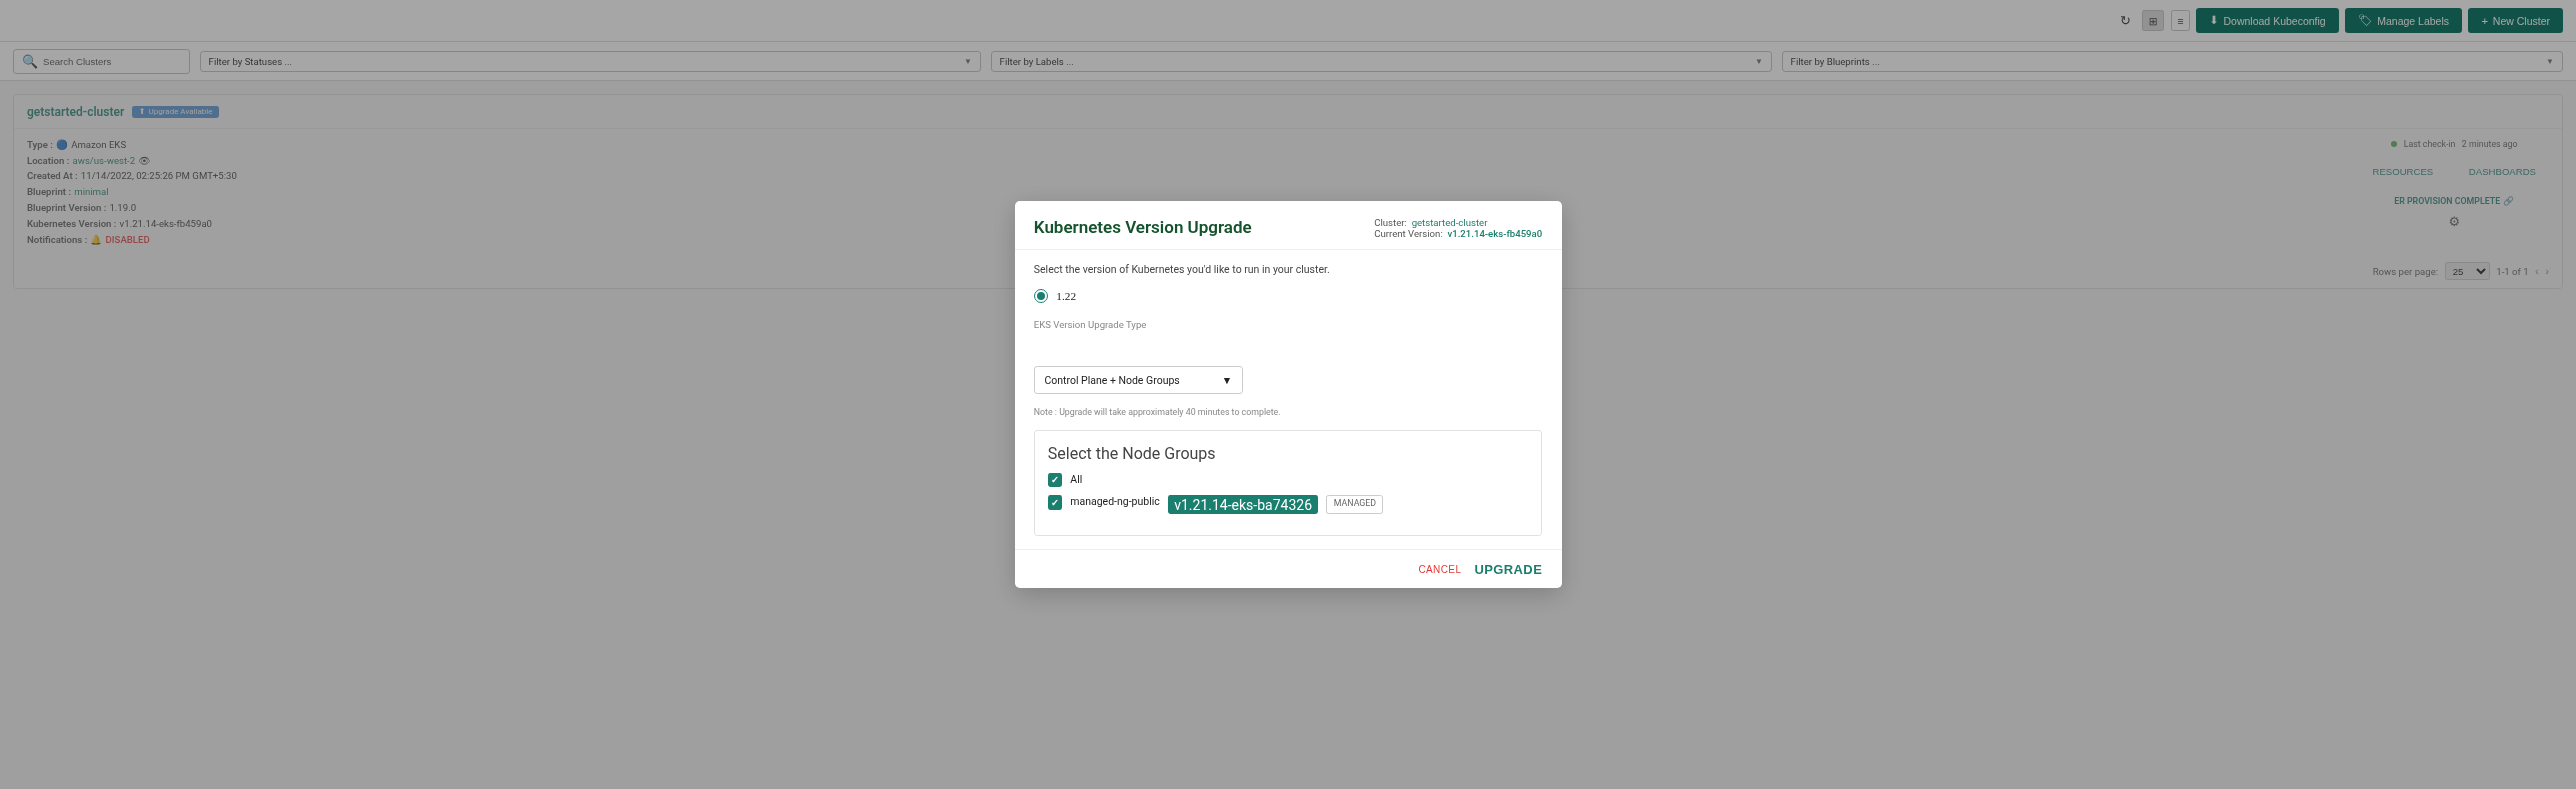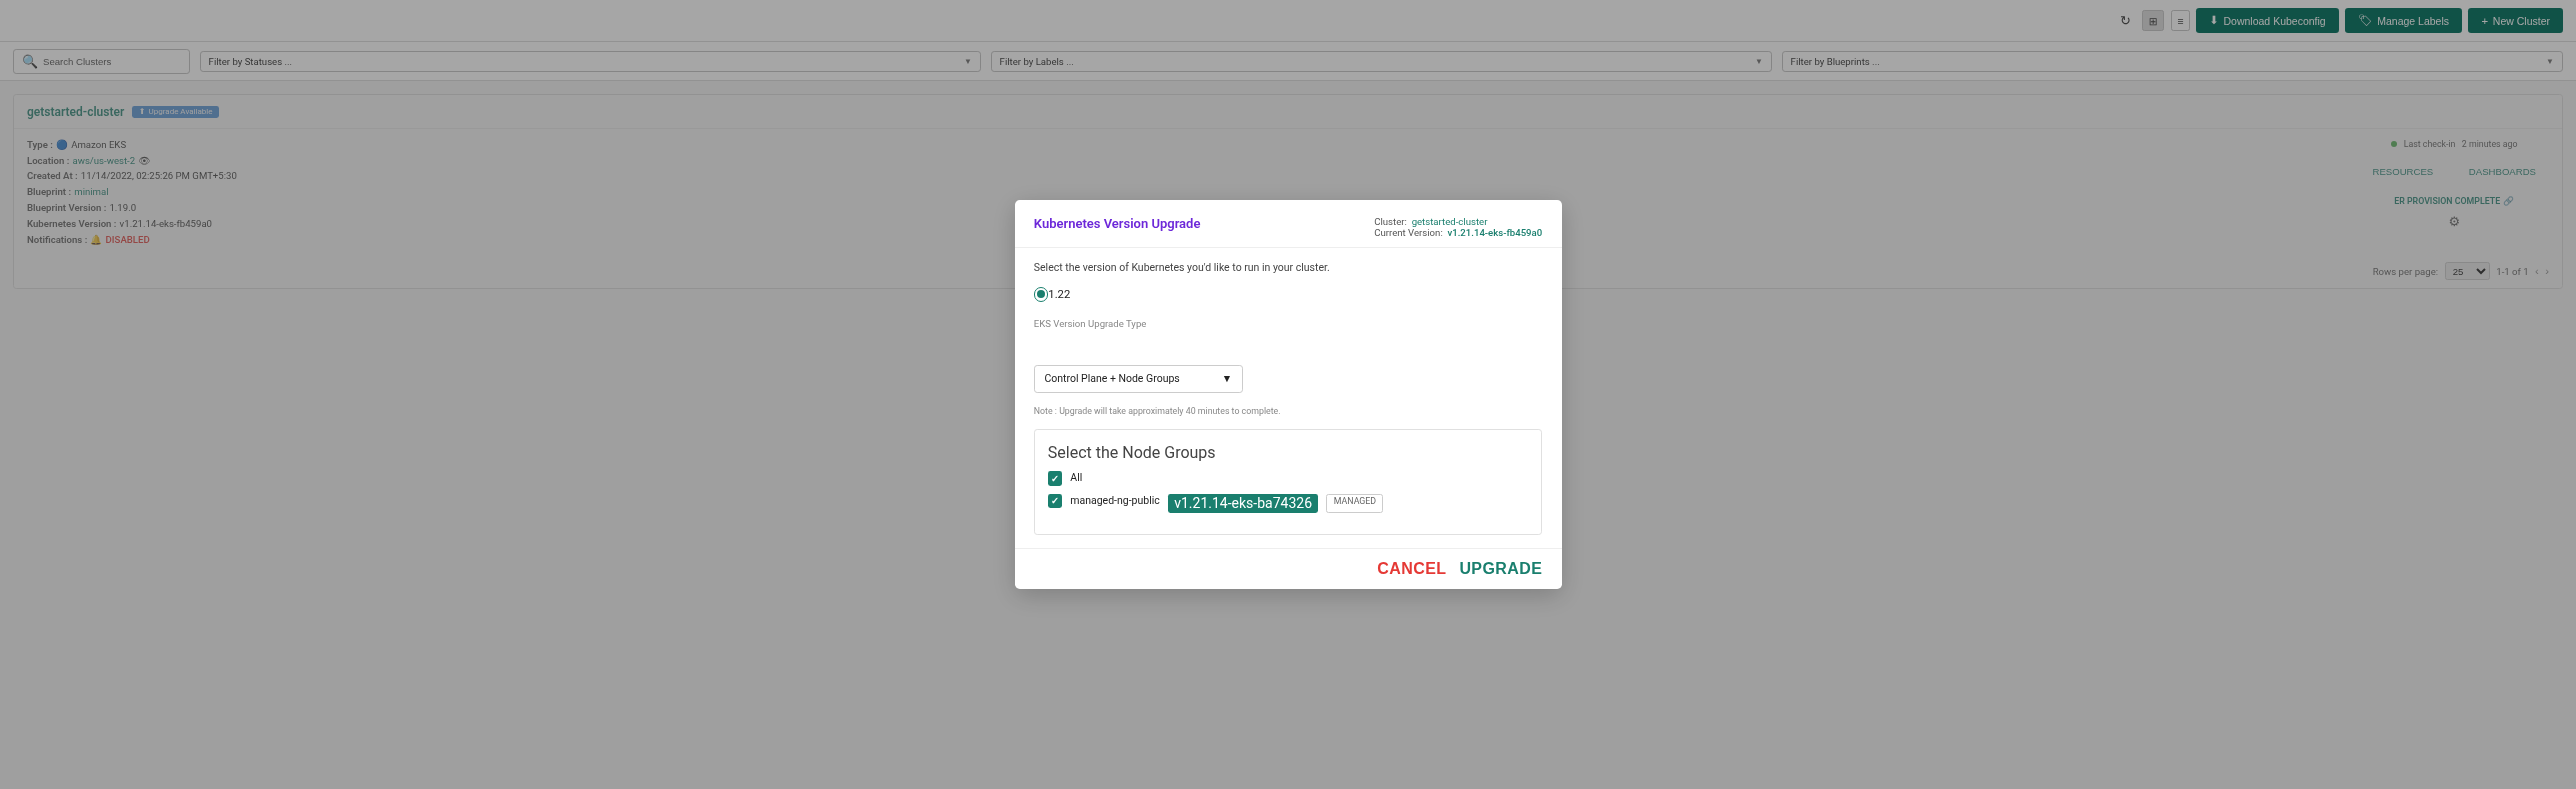--- a/index.html
+++ b/index.html
@@ -233,23 +233,23 @@
       overflow: hidden;
     }
     .modal-header {
       display: flex;
       align-items: flex-start;
       justify-content: space-between;
       padding: 16px 19.3px 9.6px;
       border-bottom: 0.8px solid #eee;
     }
     .modal-title {
-      font-size: 13px;
+      font-size: 17px;
       font-weight: 600;
-      color: #6d28d9;
+      color: #14532d;
     }
     .modal-cluster-info {
       text-align: left;
       font-size: 9.6px;
       color: #555;
     }
     .modal-cluster-info a {
       color: #1a7f6e;
       text-decoration: none;
     }
@@ -267,22 +267,24 @@
     }
     .version-options {
       display: flex;
       flex-direction: column;
       gap: 6.4px;
       margin-bottom: 16px;
     }
     .version-option {
       display: flex;
       align-items: center;
+      gap: 8px;
       font-size: 11.3px;
       color: #222;
+      font-family: Liberation Serif, serif;
     }
     .radio-circle {
       width: 14.5px;
       height: 14.5px;
       border-radius: 50%;
       border: 1.6px solid #1a7f6e;
       display: flex;
       align-items: center;
       justify-content: center;
       flex-shrink: 0;
@@ -374,32 +376,32 @@
       align-items: center;
       justify-content: flex-end;
       padding: 11.3px 19.3px;
       border-top: 0.8px solid #eee;
       gap: 13px;
     }
     .cancel-btn {
       background: none;
       border: none;
       color: #e53935;
-      font-size: 16px;
-      font-weight: 700;
+      font-size: 10px;
+      font-weight: 400;
       cursor: pointer;
       text-transform: uppercase;
       letter-spacing: 0.4px;
       text-align: right;
     }
     .upgrade-btn {
       background: none;
       border: none;
       color: #1a7f6e;
-      font-size: 16px;
+      font-size: 13px;
       font-weight: 600;
       cursor: pointer;
       text-transform: uppercase;
       letter-spacing: 0.4px;
     }
 
     .settings-icon-btn {
       background: none;
       border: none;
       cursor: pointer;

